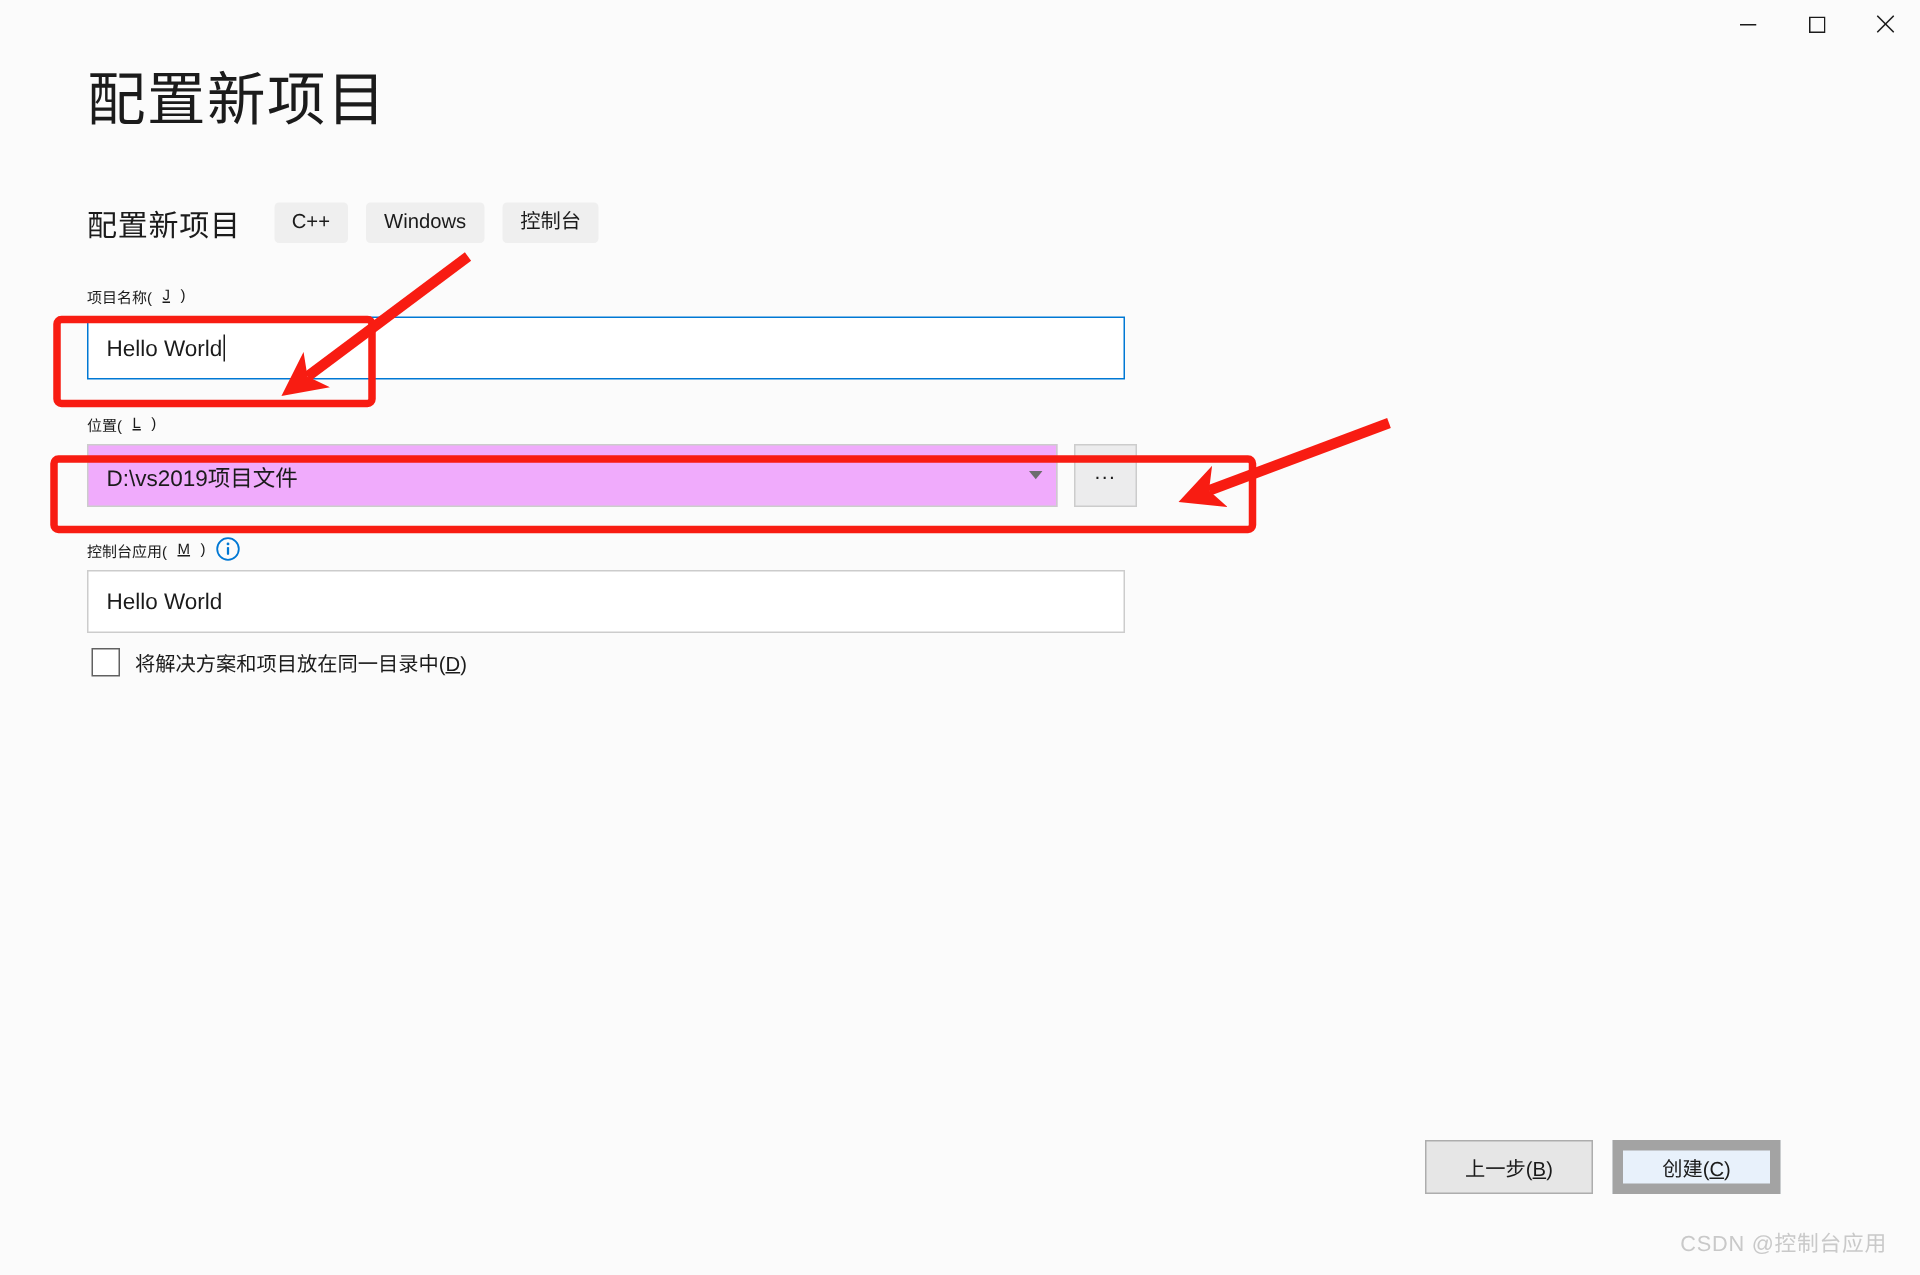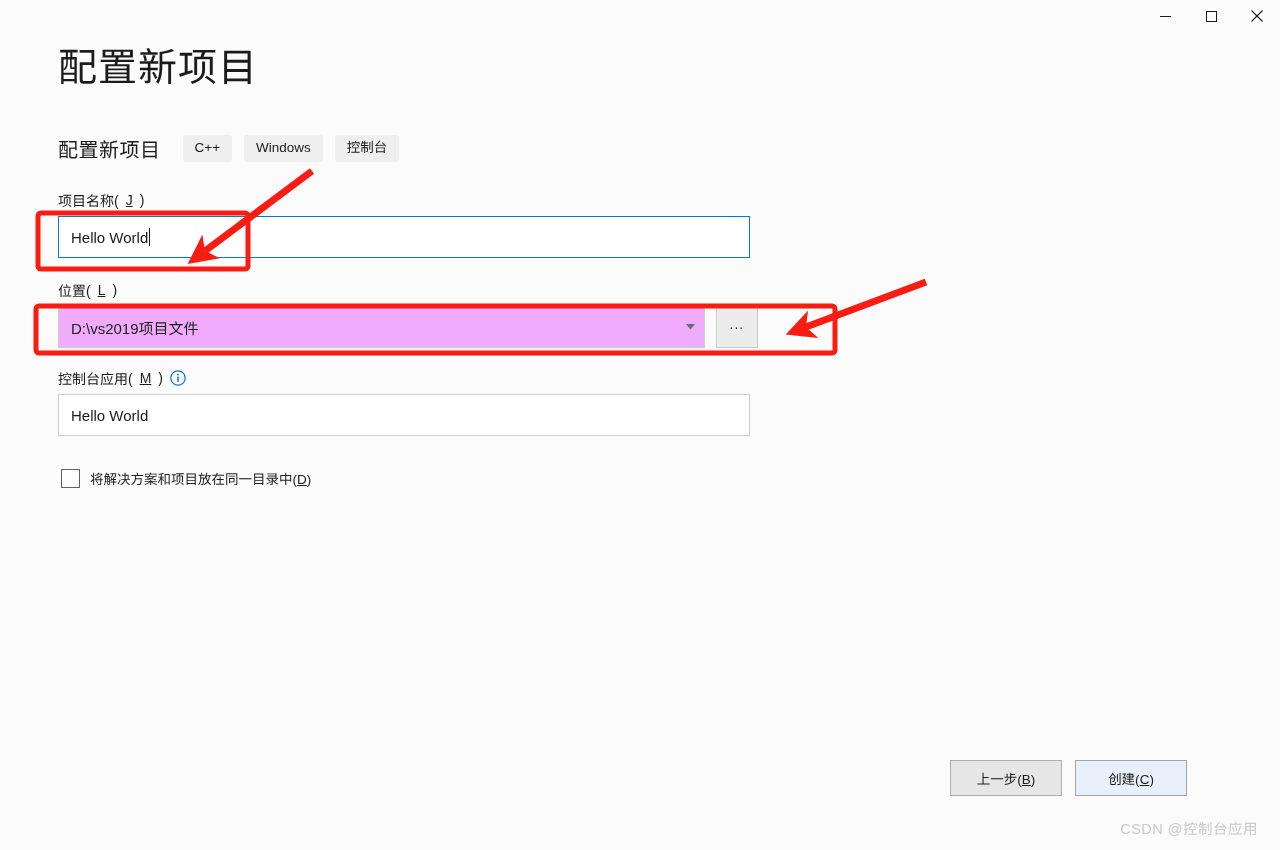--- a/index.html
+++ b/index.html
@@ -78,21 +78,21 @@
   }
 
   
   .form {
     position: absolute;
     left: 58px;
     top: 190px;
     width: 700px;
   }
   .field-label {
-    font-size: 14px;
+    font-size: 10px;
     color: #1b1b1b;
     margin-bottom: 6px;
     display: flex;
     align-items: center;
     gap: 7px;
   }
   .field-label u { text-decoration: underline; }
 
   .info-icon {
     display: inline-block;
@@ -163,21 +163,21 @@
     letter-spacing: 1px;
     padding-bottom: 6px;
     cursor: default;
   }
 
   
   .checkbox-row {
     display: flex;
     align-items: center;
     gap: 10px;
-    margin-top: 32px;
+    margin-top: 9px;
     margin-left: 3px;
   }
   .checkbox-box {
     width: 19px;
     height: 19px;
     box-sizing: border-box;
     border: 1px solid #616161;
     background: #ffffff;
     flex: none;
   }
@@ -206,21 +206,21 @@
     font-size: 13.5px;
     color: #1b1b1b;
     background: #e6e6e6;
     border: 1px solid #adadad;
     cursor: default;
     border-radius: 0;
     padding: 0;
   }
   .btn.primary {
     background: #e8f1fb;
-    border: 1px solid #a3a3a3;
+    border: 7px solid #a3a3a3;
   }
   .btn u { text-decoration: underline; }
 
   
   .annotations {
     position: absolute;
     left: 0; top: 0;
     width: 1280px;
     height: 850px;
     pointer-events: none;

